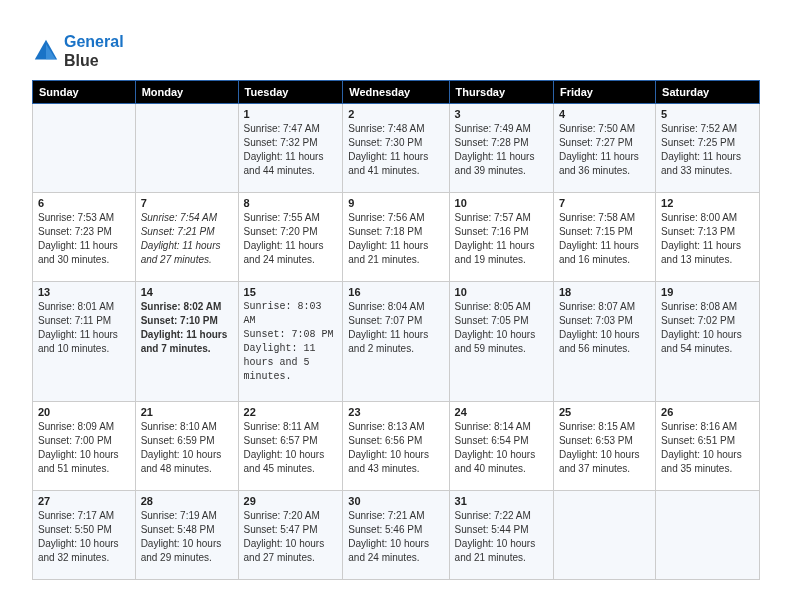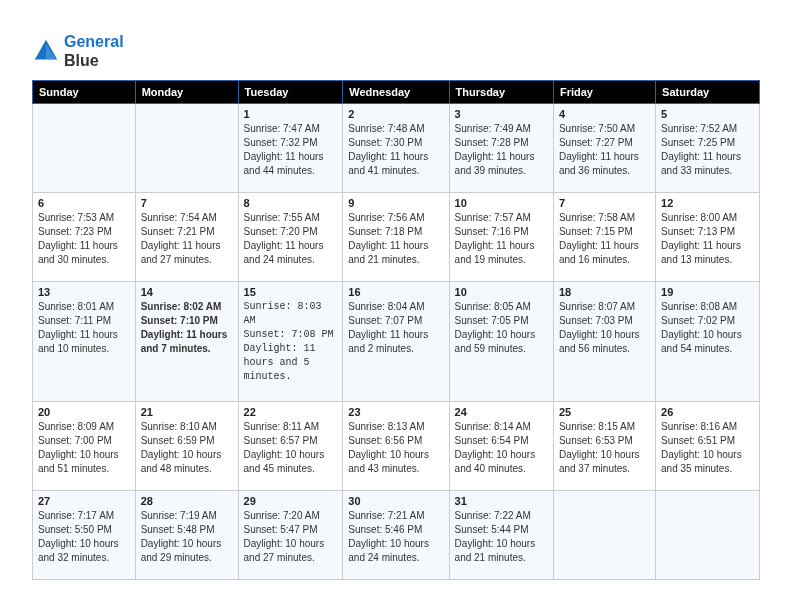--- a/index.html
+++ b/index.html
@@ -163,21 +163,21 @@
         </tr>
         <tr>
           <td>
             <div class="day-num">6</div>
             <div class="day-info" style="white-space: pre-wrap;">Sunrise: 7:53 AM
 Sunset: 7:23 PM
 Daylight: 11 hours and 30 minutes.</div>
           </td>
           <td>
             <div class="day-num">7</div>
-            <div class="day-info" style="white-space: pre-wrap;">Sunrise: 7:54 AM
+            <div class="day-info" style="white-space: pre-wrap; font-style: italic;">Sunrise: 7:54 AM
 Sunset: 7:21 PM
 Daylight: 11 hours and 27 minutes.</div>
           </td>
           <td>
             <div class="day-num">8</div>
             <div class="day-info" style="white-space: pre-wrap;">Sunrise: 7:55 AM
 Sunset: 7:20 PM
 Daylight: 11 hours and 24 minutes.</div>
           </td>
           <td>

